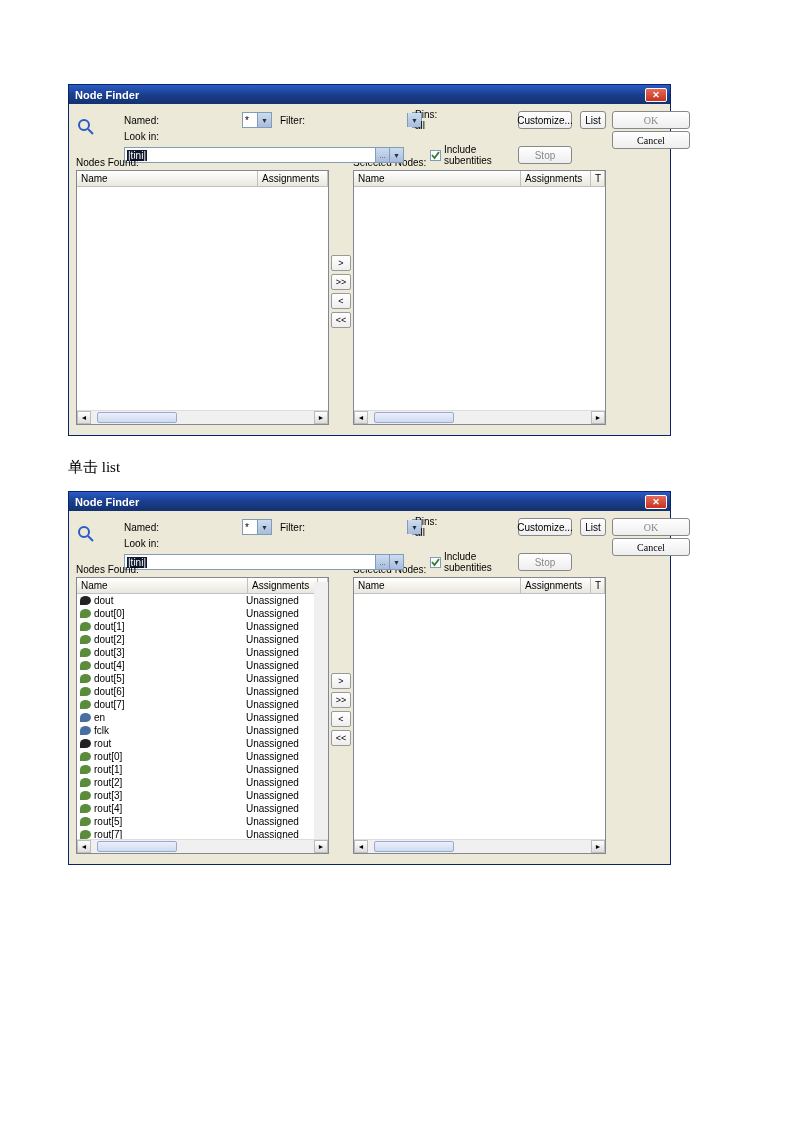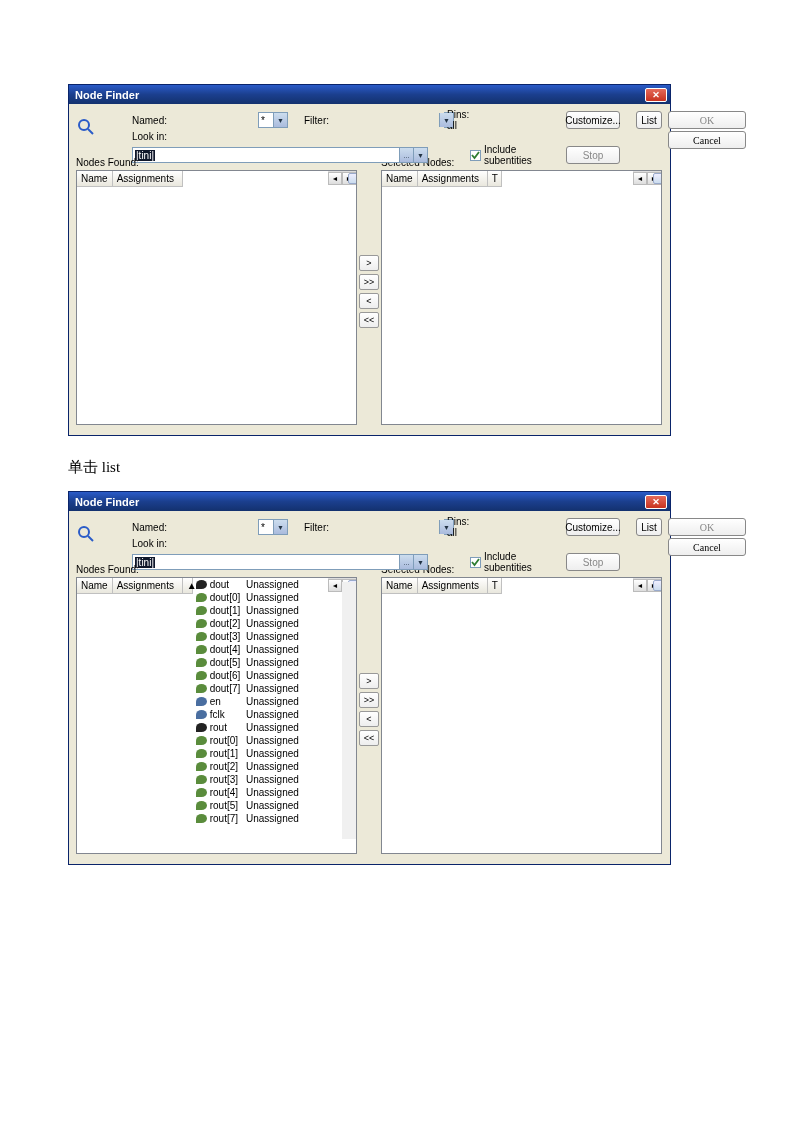--- a/index.html
+++ b/index.html
@@ -48,21 +48,21 @@
     height: 18px;
     font-size: 10px;
     display:flex;align-items:center;justify-content:center;
     padding: 0 4px;
   }
   .btn.wide { width: 78px; font-family: Liberation Serif, serif; }
   .btn.disabled { color:#888; }
   .top-grid {
     display:grid;
     grid-template-columns: 40px 110px 30px 124px 10px 80px 54px 26px;
-    gap: 2px 16px;
+    gap: 2px 8px;
     align-items:center;
     height: 42px;
   }
   .label { font-size: 10px; }
   .input {
     background:#fff; border:1px solid #7f9db9;
     height:16px; padding:0 2px; font-size:10px;
     display:flex;align-items:center;
     position:relative;
   }
@@ -72,21 +72,21 @@
     position:absolute; right:0; top:0; bottom:0; width:14px;
     background:linear-gradient(#cde,#abd); border-left:1px solid #7f9db9;
     display:flex;align-items:center;justify-content:center; font-size:7px;color:#234;
   }
   .chk{display:flex;align-items:center;gap:3px;font-size:10px}
   .chkbox{width:11px;height:11px;border:1px solid #7f9db9;background:#fff;display:flex;align-items:center;justify-content:center;}
   .lower{display:flex; margin-top:4px; height: 268px;}
   .lower.h2{height:290px;}
   .panel{flex:1;display:flex;flex-direction:column;}
   .panel-label{font-size:10px;margin-bottom:2px;}
-  .listbox{flex:1;background:#fff;border:1px solid #828790;display:flex;overflow:hidden;}
+  .listbox{flex:1;background:#fff;border:1px solid #828790;display:flex;flex-direction:column;overflow:hidden;}
   .listhead{display:flex;background:linear-gradient(#fff,#e9e7dd);border-bottom:1px solid #c0c0c0;height:16px;}
   .listhead .hc{border-right:1px solid #c0c0c0;padding:1px 4px;font-size:10px;display:flex;align-items:center;}
   .hc.name{flex:1}
   .hc.assign{width:70px}
   .hc.t{width:14px}
   .rows{flex:1;overflow:hidden;}
   .row{display:flex;height:13px;align-items:center;padding-left:3px;font-size:10px;gap:3px;}
   .row .rn{flex:1;}
   .row .ra{width:82px;}
   .hscroll{height:14px;background:#f0f0f0;border-top:1px solid #ddd;display:flex;}

